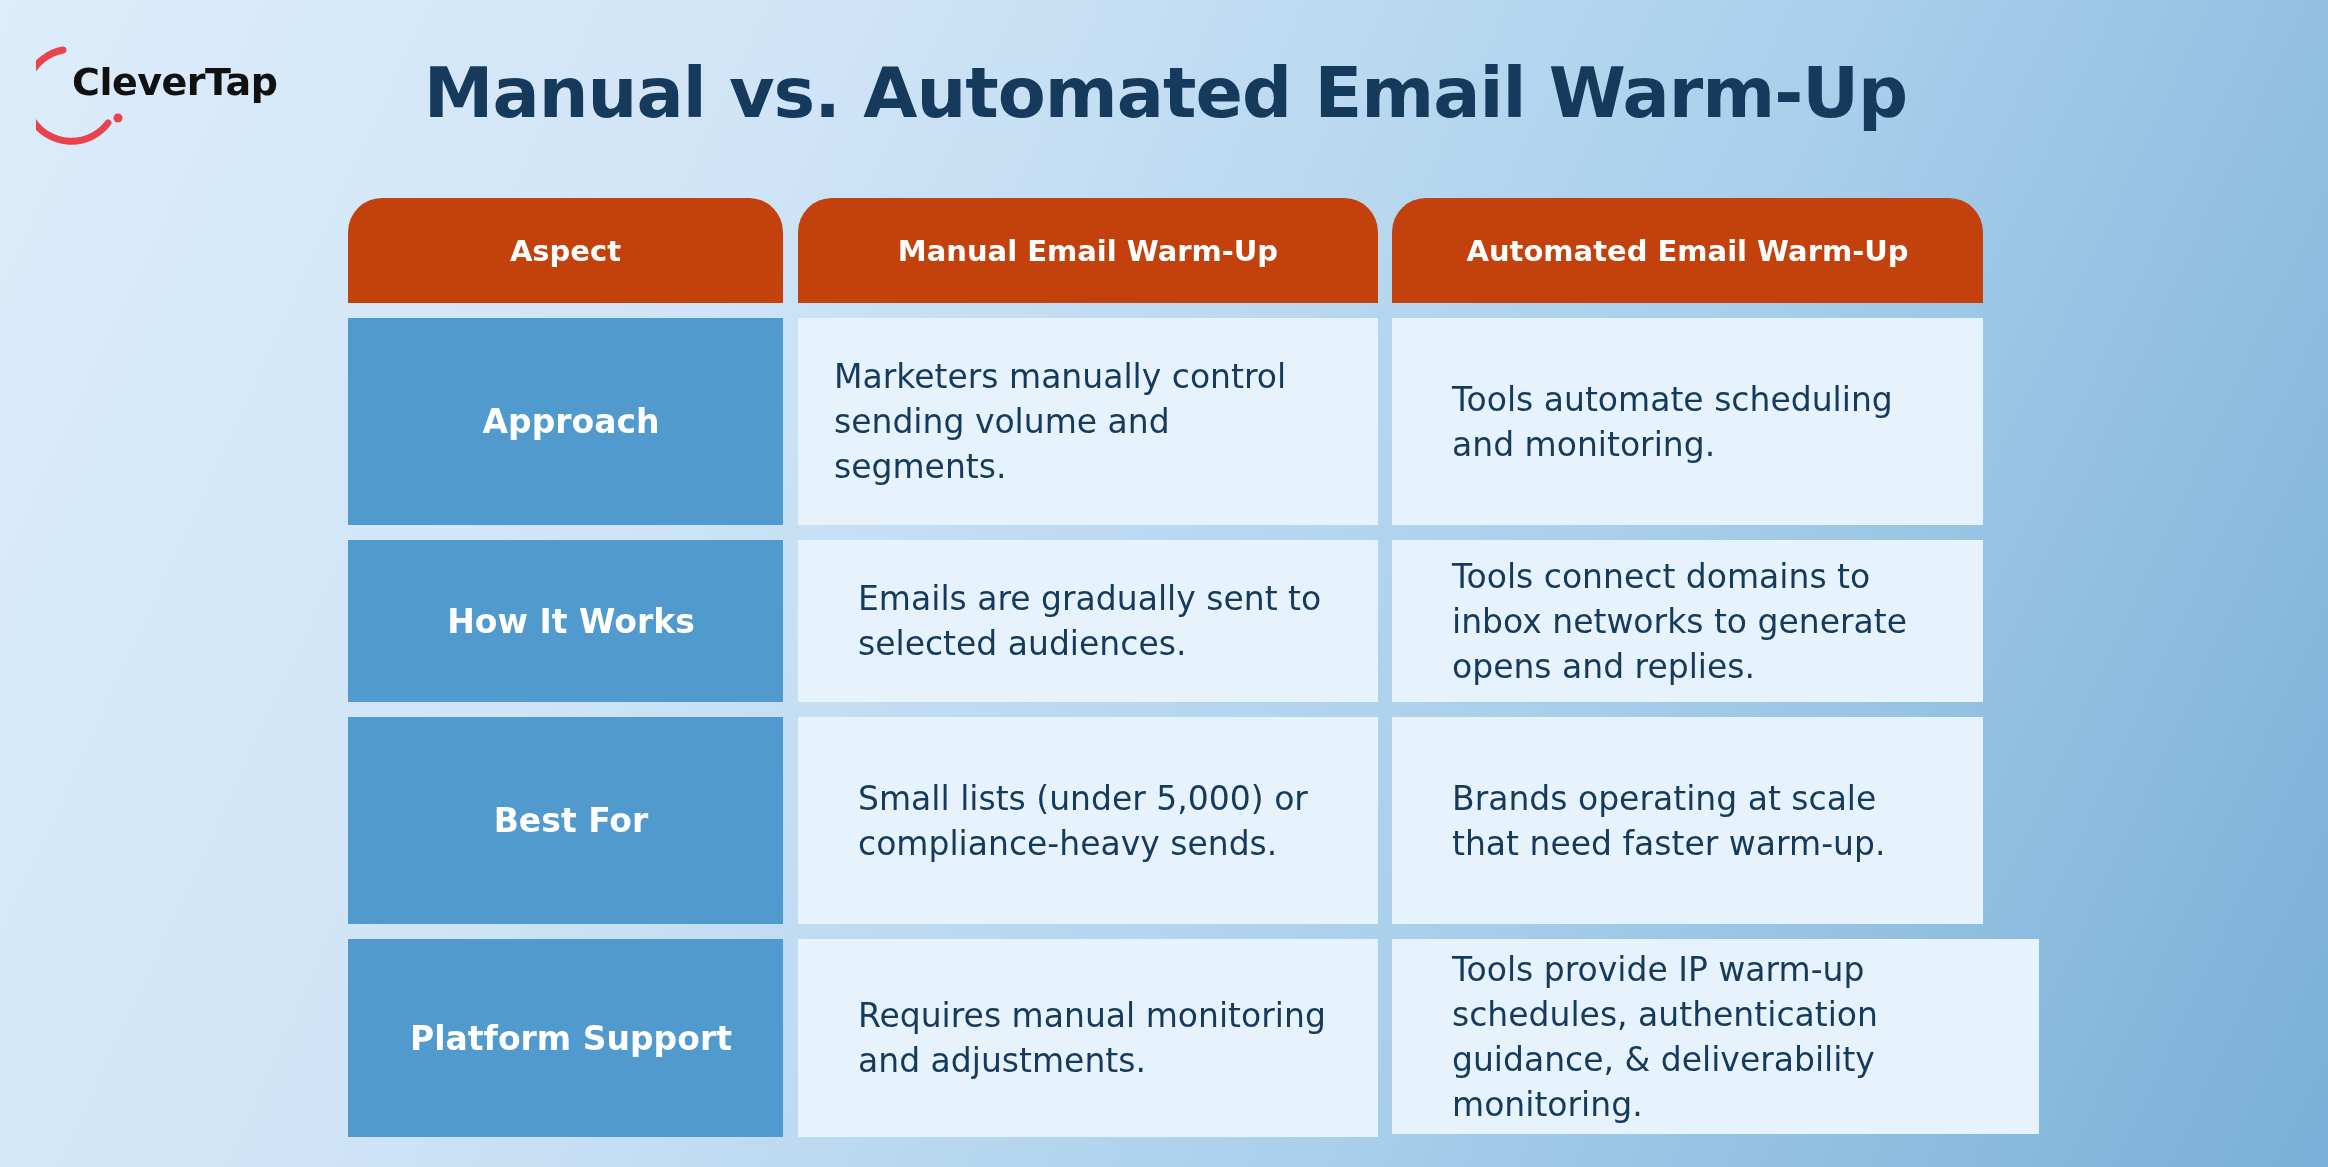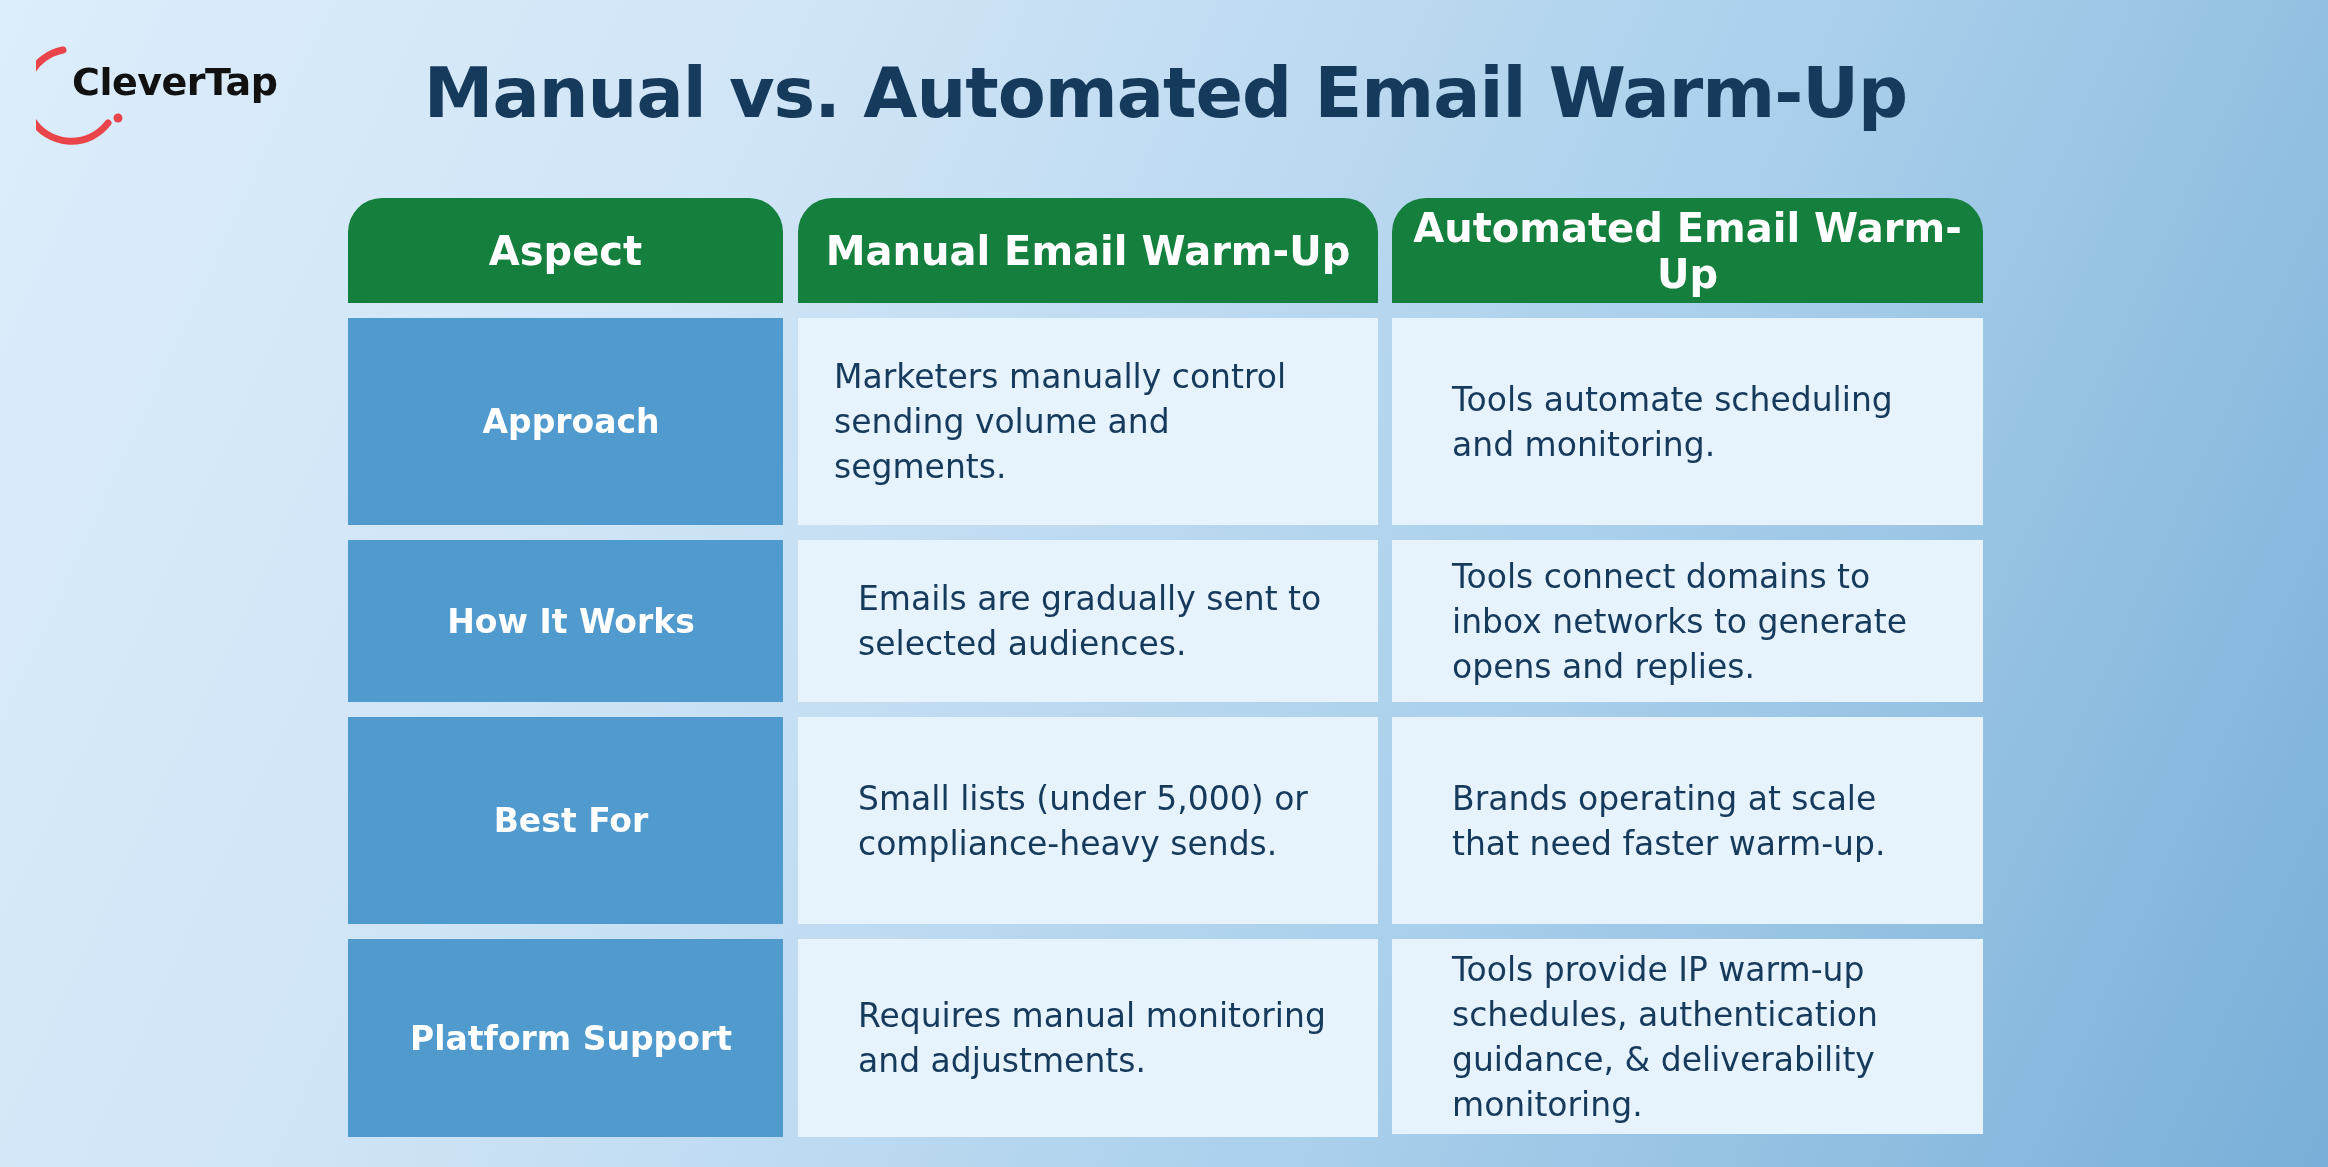--- a/index.html
+++ b/index.html
@@ -18,23 +18,23 @@
   .title {
     position: absolute; left: 348px; width: 1635px; top: 52px;
     text-align: center; font-size: 70px; font-weight: bold; color: #163a5c;
     font-family: "DejaVu Sans", sans-serif; letter-spacing: -1px;
   }
   .cell {
     position: absolute; box-sizing: border-box;
     display: flex; align-items: center;
   }
   .hdr {
-    background: #15803d; border-radius: 34px 34px 0 0;
+    background: #c2410c; border-radius: 34px 34px 0 0;
     justify-content: center; color: #ffffff; font-weight: bold;
-    font-size: 40px; font-family: "DejaVu Sans", sans-serif; text-align: center;
+    font-size: 29px; font-family: "DejaVu Sans", sans-serif; text-align: center;
   }
   .label {
     background: #509ace; justify-content: center; color: #ffffff; font-weight: bold;
     font-size: 33px; font-family: "DejaVu Sans", sans-serif; text-align: center; padding-left: 11px;
   }
   .body {
     background: #e7f3fc; color: #163a5c; font-size: 33px; line-height: 45px;
     padding-left: 60px; padding-right: 30px;
     font-family: "DejaVu Sans", sans-serif;
   }
@@ -80,16 +80,16 @@
       <span>Small lists (under 5,000) or compliance-heavy sends.</span>
     </div>
   <div class="cell body" style="left:1392px;top:717px;width:591px;height:207px;">
       <span>Brands operating at scale that need faster warm-up.</span>
     </div>
 
   <div class="cell label" style="left:348px;top:939px;width:435px;height:198px;">Platform Support</div>
   <div class="cell body" style="left:798px;top:939px;width:580px;height:198px;">
       <span>Requires manual monitoring and adjustments.</span>
     </div>
-  <div class="cell body" style="left:1392px;top:939px;width:591px;height:195px;">
+  <div class="cell body" style="left:1392px;top:939px;width:647px;height:195px;">
       <span>Tools provide IP warm-up schedules, authentication guidance, &amp; deliverability monitoring.</span>
     </div>
 </div>
 
 </body></html>

